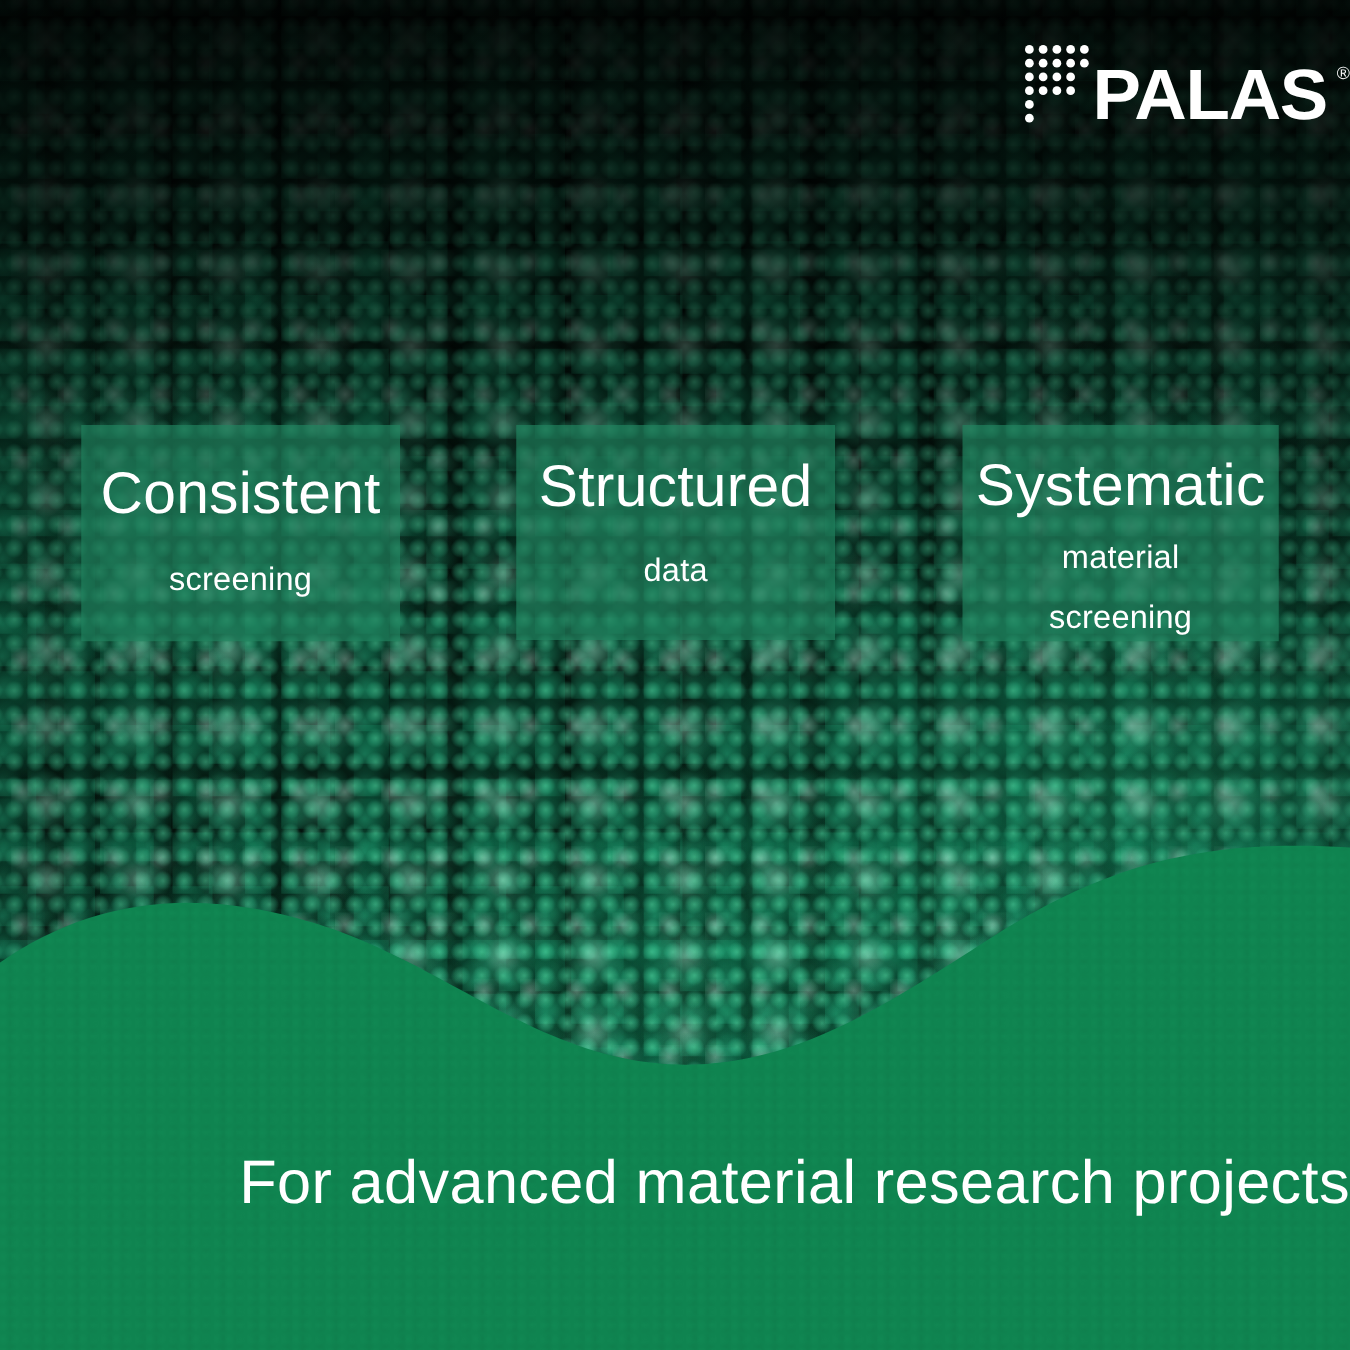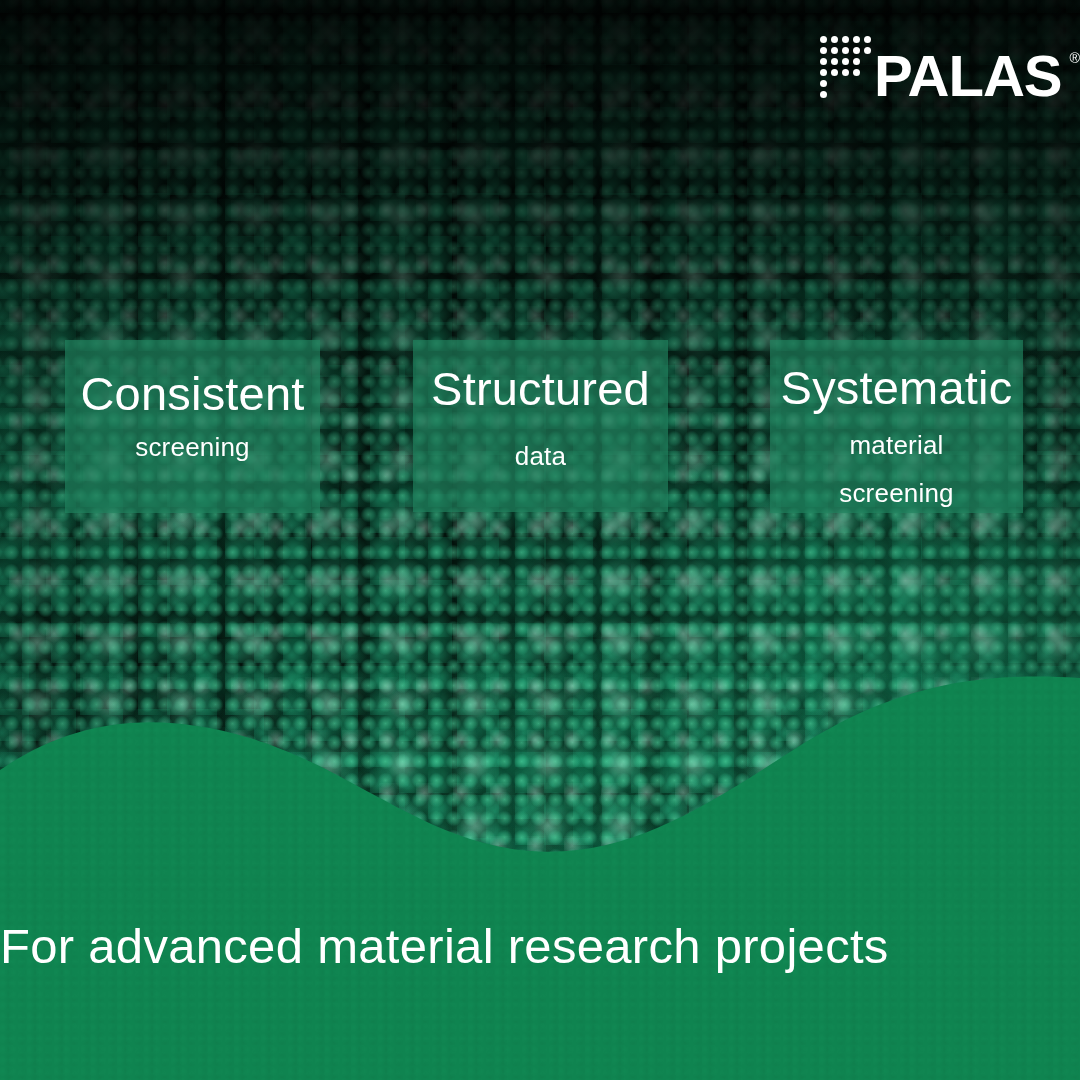--- a/index.html
+++ b/index.html
@@ -172,38 +172,38 @@
     letter-spacing:.2px;
     white-space:nowrap;
   }
   .fbox-sub {
     font-size:26px;
     font-weight:400;
     line-height:1.30;
     letter-spacing:.2px;
   }
 
-  #box-0 { left:65px;  top:340px; width:255px; height:173px; justify-content:flex-start; }
+  #box-0 { left:65px;  top:340px; width:255px; height:173px; justify-content:flex-start;gap:16px; }
   #box-0 .fbox-title { margin-top:20px; }
   #box-0 .fbox-sub   { margin-top:10px; }
 
   #box-1 { left:413px; top:340px; width:255px; height:172px; justify-content:flex-start; }
   #box-1 .fbox-title { margin-top:15px; }
   #box-1 .fbox-sub   { margin-top:24px; }
 
   #box-2 { left:770px; top:340px; width:253px; height:173px; justify-content:flex-start; }
   #box-2 .fbox-title { margin-top:14px; }
   #box-2 .fbox-sub   { margin-top:14px; }
 
   
   .headline {
     position:absolute;
     left:0; right:0;
     top:920px;
-    text-align:left;
+    text-align:right;
     color:#ffffff;
     font-size:49px;
     font-weight:400;
     letter-spacing:.3px;
     line-height:1.1;
   }
 </style>
 </head>
 <body>
 

